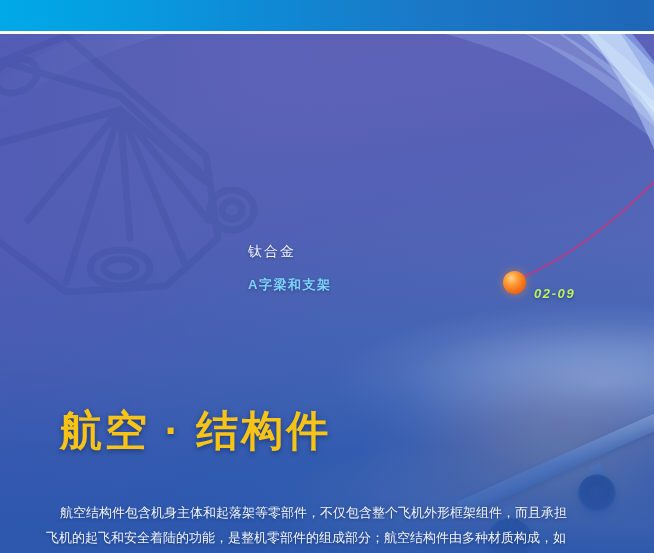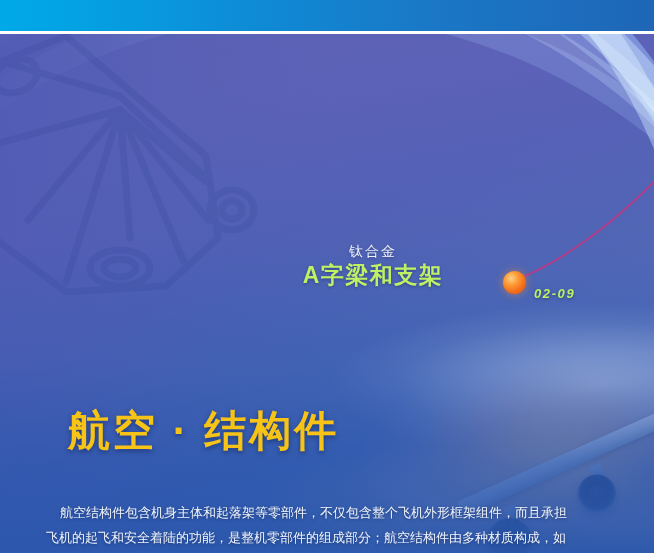--- a/index.html
+++ b/index.html
@@ -140,46 +140,45 @@
   #marker-dot{
     position:absolute;left:503px;top:237px;width:23px;height:23px;
     border-radius:50%;
     background:radial-gradient(circle at 36% 32%, #ffd18a 0%, #ff9a34 32%, #f2701a 62%, #d94f12 100%);
     box-shadow:0 0 9px rgba(255,140,50,.55);
   }
 
   
   #callout{
     position:absolute;left:248px;top:208px;width:250px;
-    text-align:center;color:#ffffff;
+    text-align:left;color:#ffffff;
     text-shadow:0 1px 3px rgba(20,30,70,.45);
   }
   #callout .material{
     font-size:14px;font-weight:400;letter-spacing:2px;line-height:19px;
     color:#eef2fb;
   }
   #callout .partname{
-    font-size:23px;font-weight:700;letter-spacing:1.5px;line-height:26px;
-    color:#bef264;margin-top:1px;
+    font-size:13px;font-weight:700;letter-spacing:1.5px;line-height:26px;
+    color:#7dd3fc;margin-top:11px;
   }
   #callout-code{
     position:absolute;left:534px;top:252px;
     font-size:13px;font-weight:700;font-style:italic;letter-spacing:1.6px;
     color:#bef264;
     text-shadow:0 1px 3px rgba(20,30,70,.5);
   }
 
   
   #headline{
     position:absolute;left:60px;top:369px;
     font-size:42px;font-weight:700;letter-spacing:3px;
     color:#f6c316;
     text-shadow:0 2px 5px rgba(12,30,80,.55);
     white-space:nowrap;
-    margin-left:8px;
   }
 
   
   #body-copy{
     position:absolute;left:46px;top:466px;width:528px;
     color:#f2f6fd;
     font-size:13px;
     line-height:25px;
     text-indent:14px;
     text-shadow:0 1px 3px rgba(15,30,75,.55);

